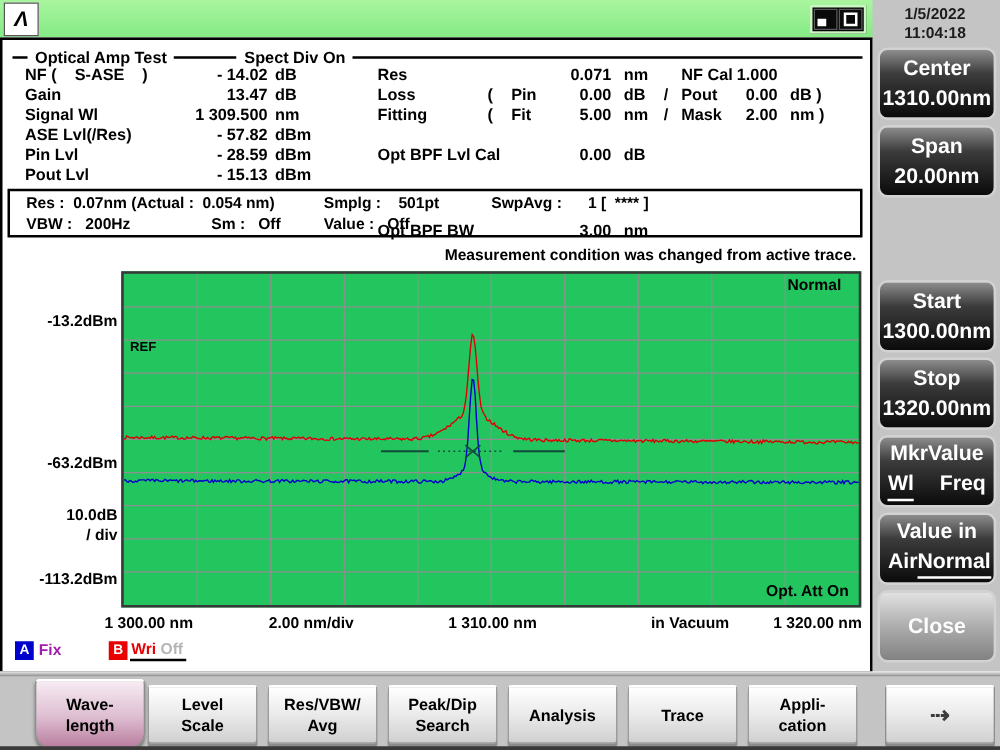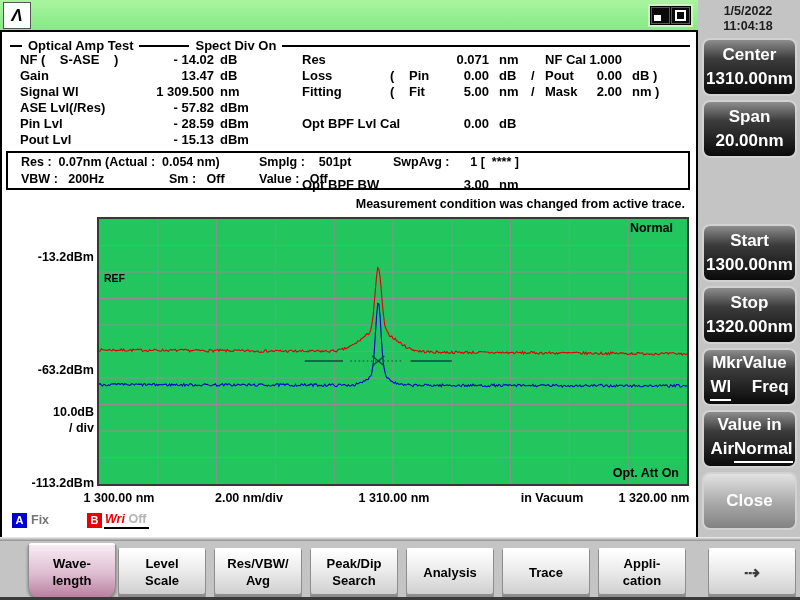--- a/index.html
+++ b/index.html
@@ -47,24 +47,24 @@
   .cnr.ref{top:29px;left:5px;font-size:10.5px;font-weight:600;margin-top:24px;}
 
   .ylab{position:absolute;left:14px;width:78px;text-align:right;font-size:12.5px;}
   .xlab{position:absolute;top:459px;transform:translateX(-50%);font-size:12.5px;white-space:pre;}
 
   .badges{position:absolute;top:481px;left:0;width:100%;height:20px;font-size:12.5px;}
   .tbadge{position:absolute;top:0;width:15px;height:15px;color:#fff;text-align:center;line-height:15px;font-size:11px;cursor:pointer;}
   .tbadge.a{left:10px;background:#0000cc;}
   .tbadge.b{left:85px;background:#e80000;}
   .tmode{position:absolute;top:0;}
-  .tmode.a{left:29px;color:#737373;}
+  .tmode.a{left:29px;color:#a21caf;}
   .bunder{position:absolute;left:102px;top:-1px;padding:0 3px 1px 1px;border-bottom:2px solid #000;}
   .bunder span{white-space:pre;}
-  .wri{color:#e80000;font-style:italic;} .off{color:#b5b5b5;}
+  .wri{color:#e80000;} .off{color:#b5b5b5;}
 
   
   .sidebar{position:absolute;left:700px;top:0;width:100px;height:600px;}
   .skbtn{position:absolute;left:2px;width:95px;height:58px;border-radius:8px;border:2px solid #d2d2d2;box-sizing:border-box;
          background:linear-gradient(180deg,#8d8d8d 0%,#3c3c3c 35%,#0a0a0a 100%);
          color:#fff;display:flex;flex-direction:column;align-items:center;justify-content:center;gap:4px;
          font-size:17px;cursor:pointer;text-align:center;}
   .skbtn.light{background:linear-gradient(180deg,#e2e2e2 0%,#a8a8a8 55%,#828282 100%);color:#fdfdfd;}
   .skopts{display:flex;width:86%;justify-content:space-between;}
   .skopt{padding-bottom:2px;}
@@ -235,21 +235,21 @@
         </svg>
       <div class="cnr normal">Normal</div>
       <div class="cnr ref">REF</div>
       <div class="cnr att">Opt. Att On</div>
     </div>
 
     <div class="ylab" style="top:218px">-13.2dBm</div>
     <div class="ylab" style="top:331px">-63.2dBm</div>
     <div class="ylab" style="top:373px">10.0dB</div>
     <div class="ylab" style="top:389px">/ div</div>
-    <div class="ylab" style="top:444px">-113.2dBm</div>
+    <div class="ylab" style="top:424px">-113.2dBm</div>
 
     <span class="xlab" style="left:117px">1 300.00 nm</span>
     <span class="xlab" style="left:247px">2.00 nm/div</span>
     <span class="xlab" style="left:392px">1 310.00 nm</span>
     <span class="xlab" style="left:550px">in Vacuum</span>
     <span class="xlab" style="left:652px">1 320.00 nm</span>
 
     <div class="badges">
       <span class="tbadge a">A</span>
       <span class="tmode a">Fix</span>

